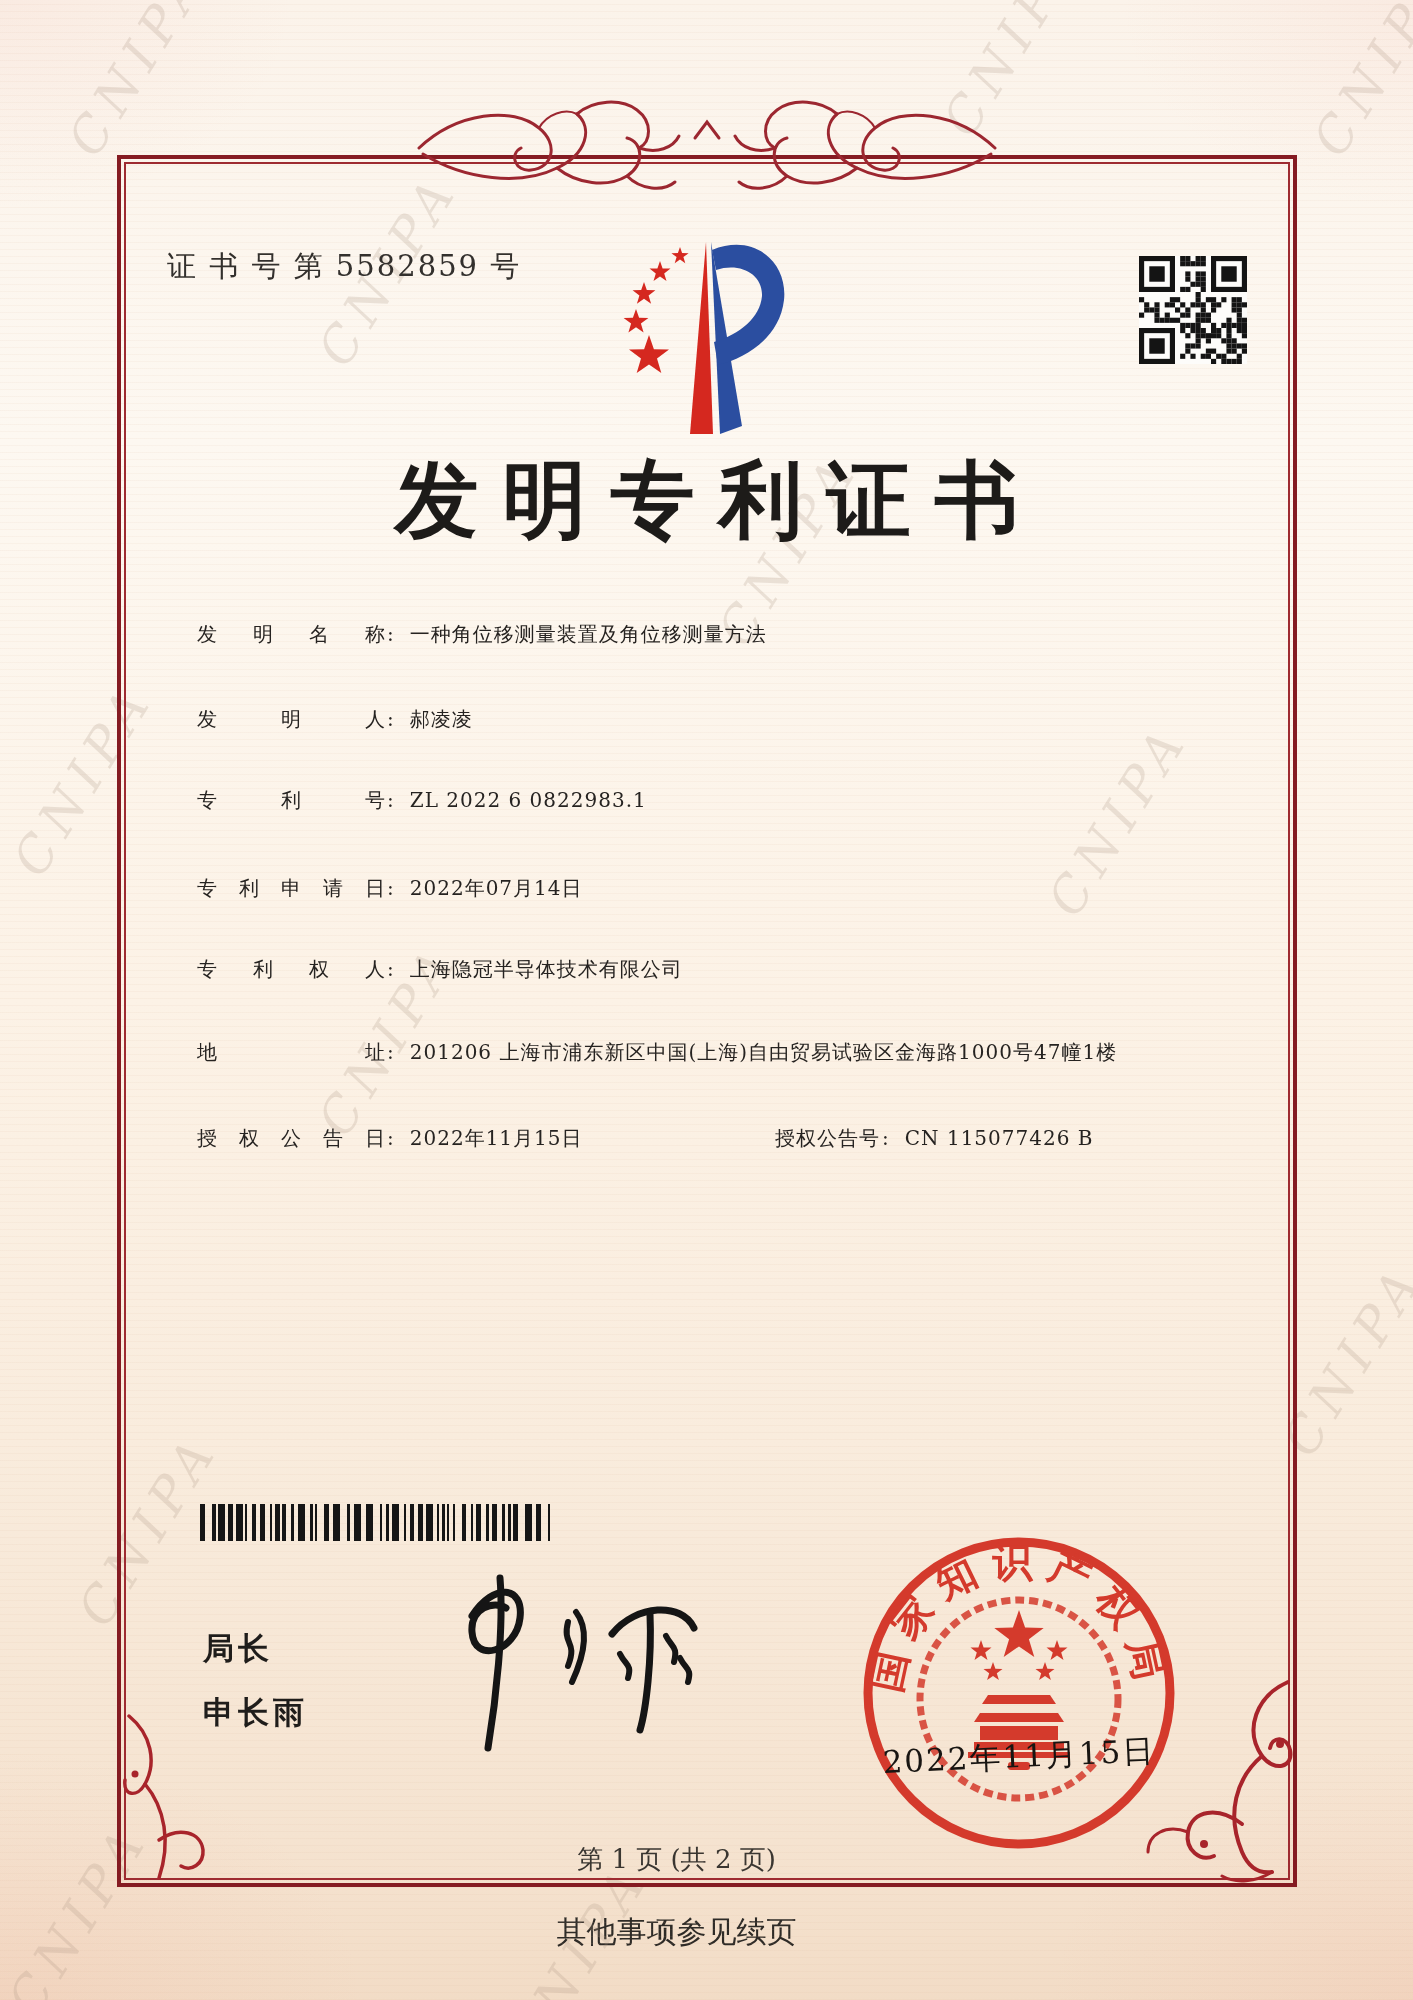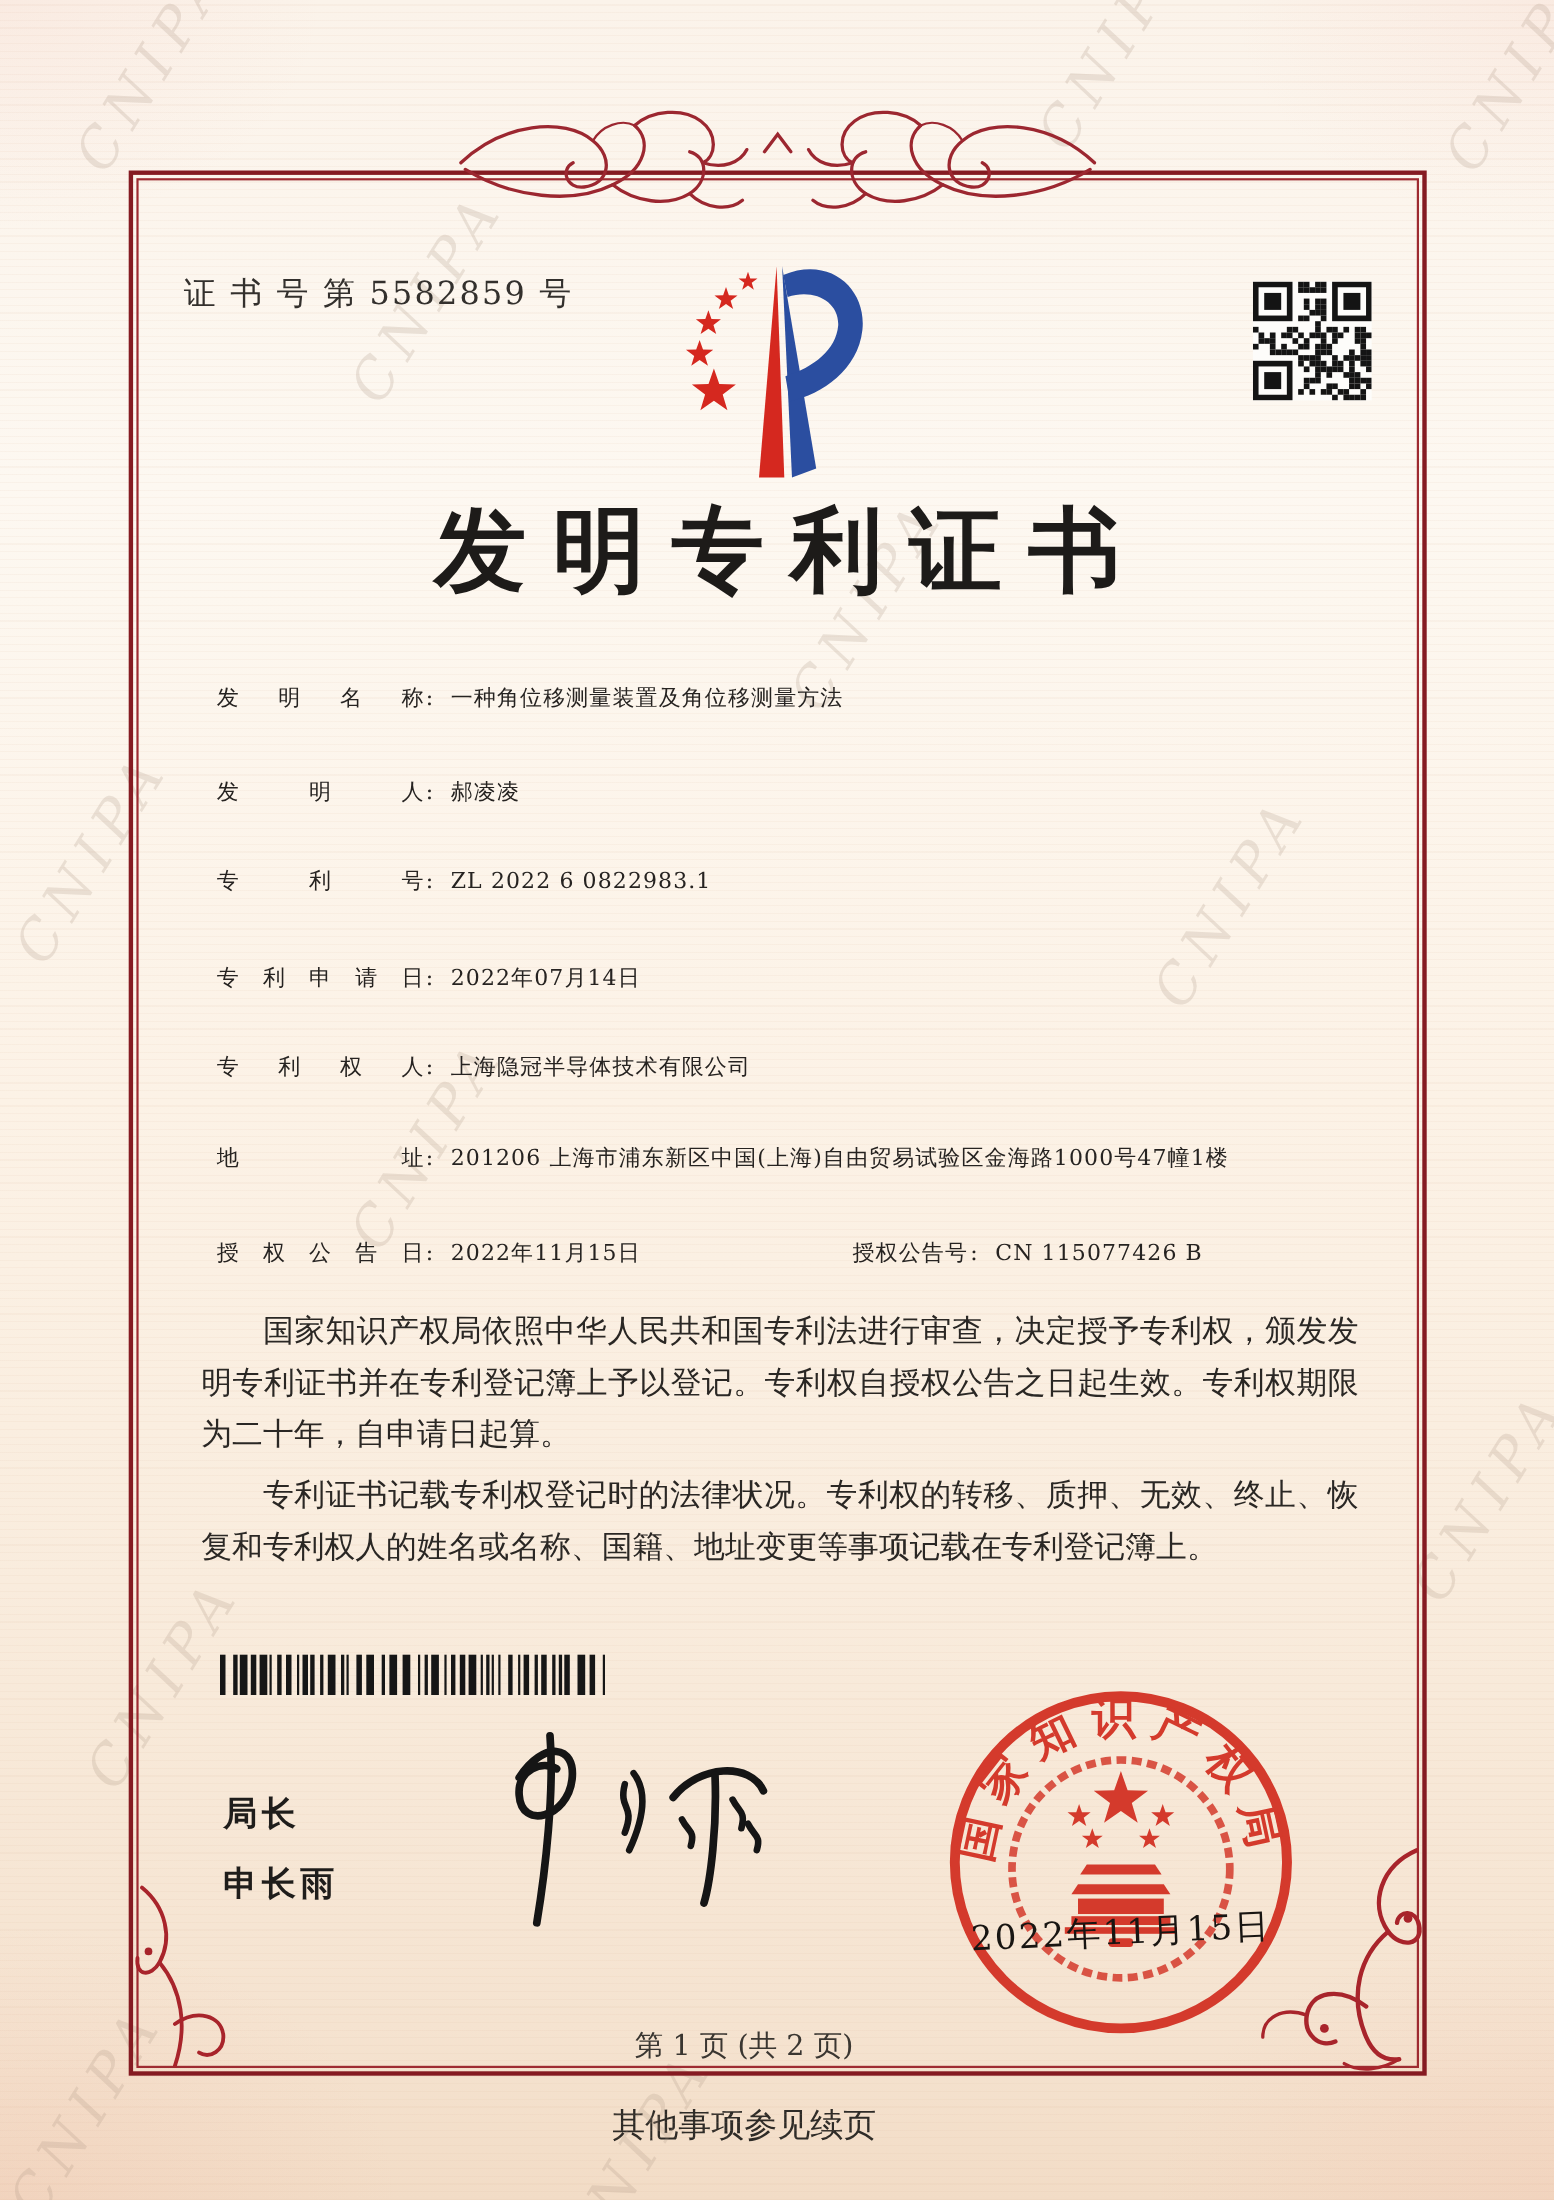--- a/index.html
+++ b/index.html
@@ -284,24 +284,20 @@
       <span class="flabel">地址</span><span class="colon">:</span><span class="fvalue">201206 上海市浦东新区中国(上海)自由贸易试验区金海路1000号47幢1楼</span>
     </div>
 
     <div class="row" style="top:1116px">
       <span class="flabel">授权公告日</span><span class="colon">:</span><span class="fvalue">2022年11月15日</span>
       <span class="grant-second">
         <span class="glabel">授权公告号</span><span class="colon">:</span><span class="fvalue">CN 115077426 B</span>
       </span>
     </div>
 
-    <div class="paras">
-      <p>国家知识产权局依照中华人民共和国专利法进行审查，决定授予专利权，颁发发明专利证书并在专利登记簿上予以登记。专利权自授权公告之日起生效。专利权期限为二十年，自申请日起算。</p>
-      <p>专利证书记载专利权登记时的法律状况。专利权的转移、质押、无效、终止、恢复和专利权人的姓名或名称、国籍、地址变更等事项记载在专利登记簿上。</p>
-    </div>
 
     <svg id="barcode-svg" class="barcode" viewBox="0 0 358 37" preserveAspectRatio="none">
         <rect x="0" y="0" width="5" height="37" fill="#161616"></rect>
         <rect x="12" y="0" width="4" height="37" fill="#161616"></rect>
         <rect x="18" y="0" width="7" height="37" fill="#161616"></rect>
         <rect x="28" y="0" width="5" height="37" fill="#161616"></rect>
         <rect x="36" y="0" width="7" height="37" fill="#161616"></rect>
         <rect x="45" y="0" width="2" height="37" fill="#161616"></rect>
         <rect x="52" y="0" width="4" height="37" fill="#161616"></rect>
         <rect x="60" y="0" width="5" height="37" fill="#161616"></rect>

